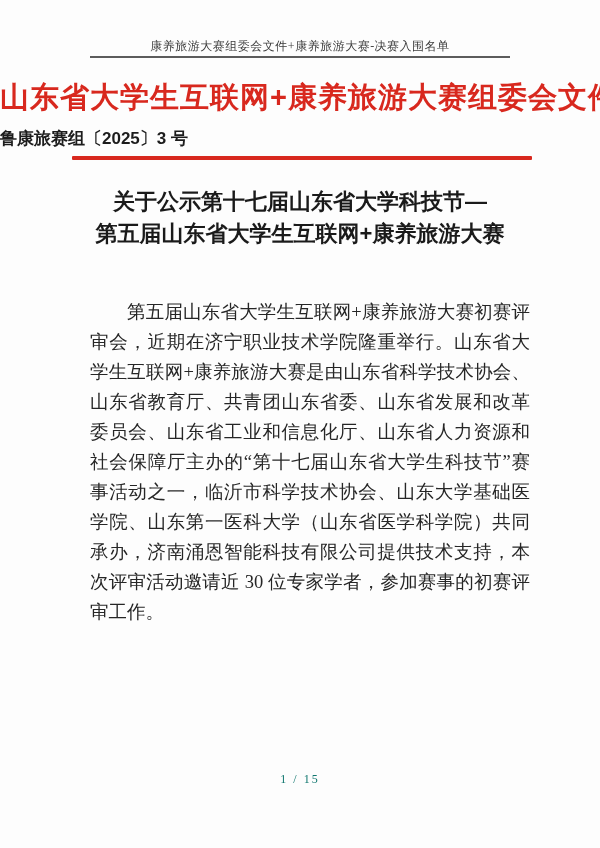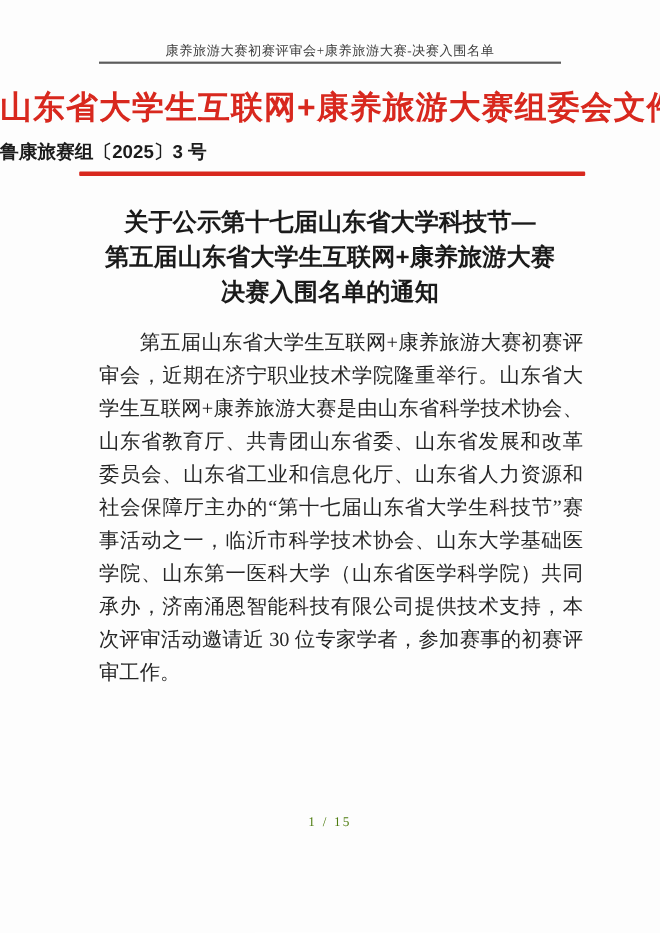--- a/index.html
+++ b/index.html
@@ -91,49 +91,48 @@
     line-height: 30px;
     color: #262626;
     text-align: justify;
   }
   .body-text p {
     text-indent: 2em;
     margin-bottom: 25px;
   }
   .page-indicator {
     position: absolute;
-    top: 740px;
+    top: 772px;
     left: 0;
     width: 100%;
     text-align: center;
     font-size: 12px;
     letter-spacing: 2px;
-    color: #4d7c0f;
+    color: #0f766e;
     font-family: "Liberation Serif", "DejaVu Serif", serif;
   }
 </style>
 </head>
 <body>
 
 <div class="doc-page">
 
-  <div class="running-header">康养旅游大赛初赛评审会+康养旅游大赛-决赛入围名单</div>
+  <div class="running-header">康养旅游大赛组委会文件+康养旅游大赛-决赛入围名单</div>
 
   <div class="header-rule"></div>
 
   <div class="org-title">山东省大学生互联网+康养旅游大赛组委会文件</div>
 
   <div class="doc-number">鲁康旅赛组〔2025〕3 号</div>
 
   <div class="red-rule"></div>
 
   <h1 class="notice-title">
     <span class="line">关于公示第十七届山东省大学科技节—</span>
     <span class="line">第五届山东省大学生互联网+康养旅游大赛</span>
-    <span class="line">决赛入围名单的通知</span>
   </h1>
 
   <div class="body-text">
     <p>第五届山东省大学生互联网+康养旅游大赛初赛评审会，近期在济宁职业技术学院隆重举行。山东省大学生互联网+康养旅游大赛是由山东省科学技术协会、山东省教育厅、共青团山东省委、山东省发展和改革委员会、山东省工业和信息化厅、山东省人力资源和社会保障厅主办的“第十七届山东省大学生科技节”赛事活动之一，临沂市科学技术协会、山东大学基础医学院、山东第一医科大学（山东省医学科学院）共同承办，济南涌恩智能科技有限公司提供技术支持，本次评审活动邀请近 30 位专家学者，参加赛事的初赛评审工作。</p>
   </div>
 
   <div class="page-indicator">1 / 15</div>
 
 </div>
 

